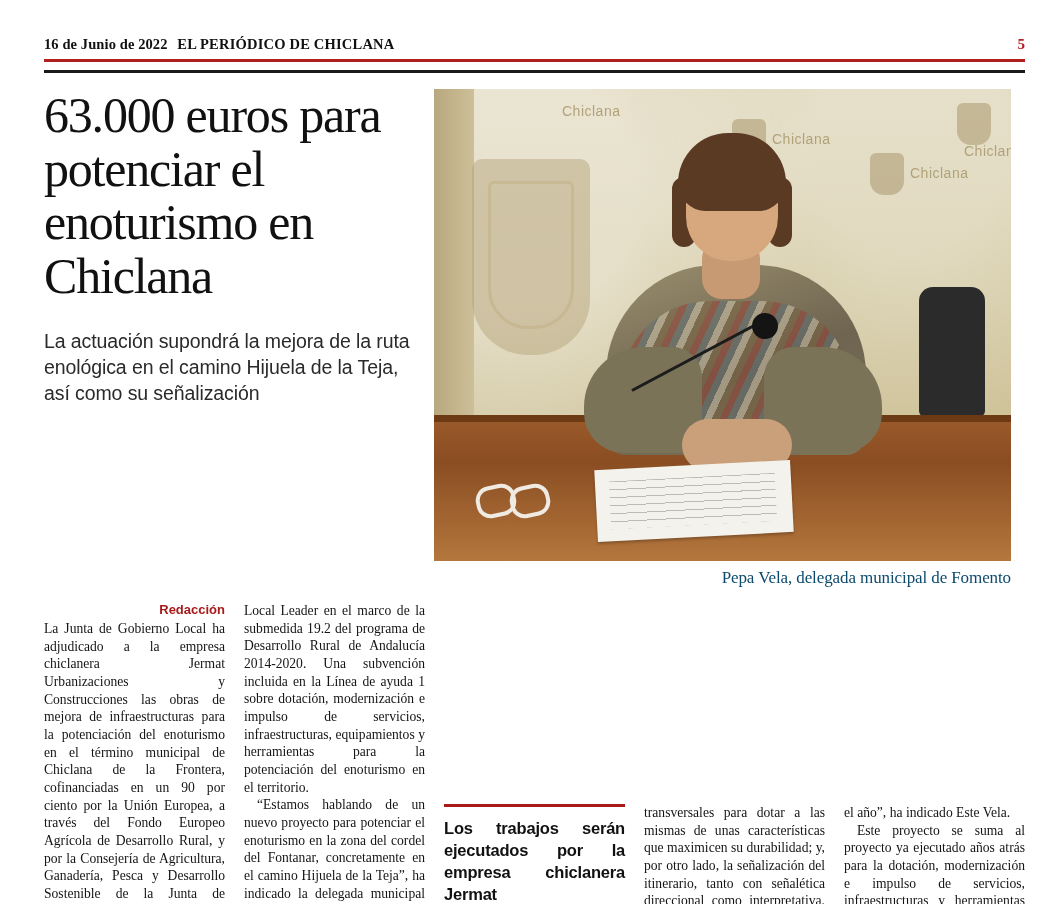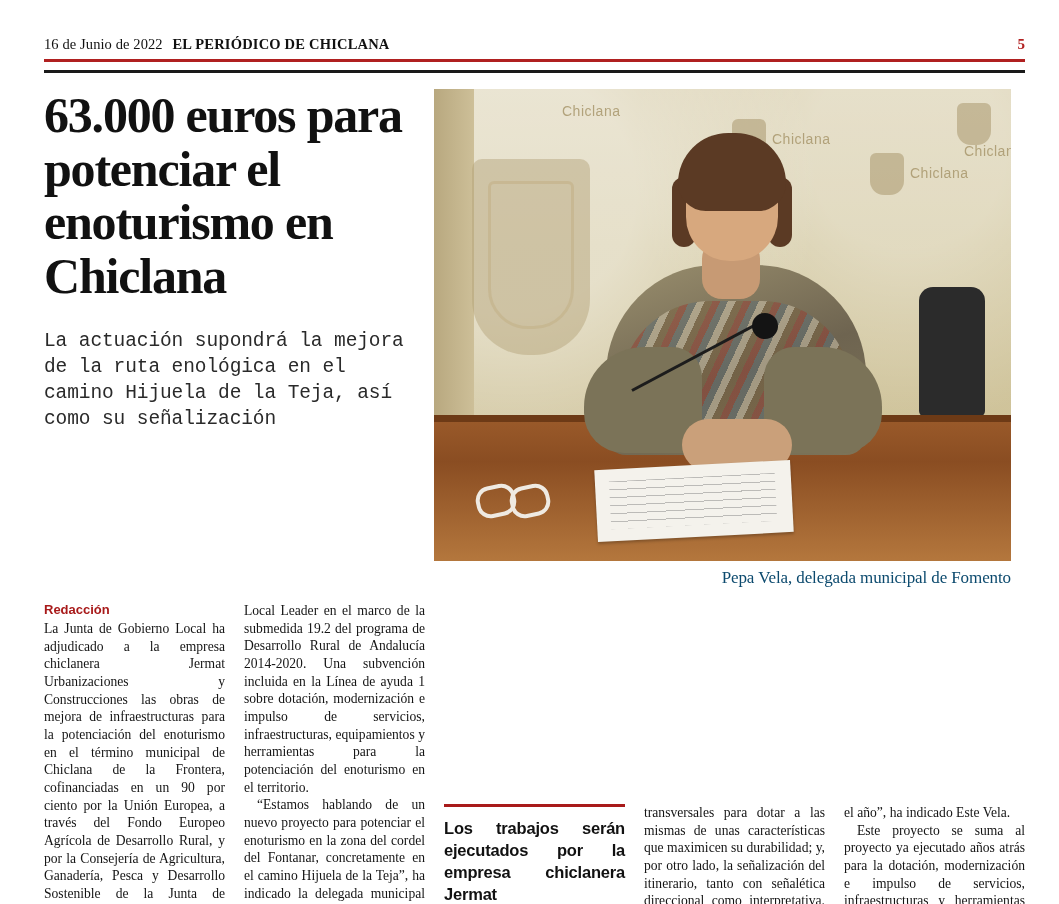--- a/index.html
+++ b/index.html
@@ -23,21 +23,21 @@
   .masthead {
     display: flex;
     align-items: baseline;
     justify-content: space-between;
     font-family: "Liberation Serif", serif;
   }
   .masthead-left {
     font-size: 14.5px;
     letter-spacing: .1px;
   }
-  .masthead-date { font-weight: normal; }
+  .masthead-date { font-weight: bold; }
   .masthead-name { font-weight: bold; margin-left: 6px; letter-spacing: .2px; }
   .masthead-page {
     font-size: 15px;
     color: #b22222;
     font-weight: bold;
   }
   .rule-red {
     height: 3px;
     background: #b02020;
     margin-top: 6px;
@@ -63,29 +63,29 @@
   .top {
     display: flex;
     margin-top: 16px;
   }
   .headline-col {
     width: 390px;
     padding-right: 22px;
   }
   .headline {
     font-family: "Liberation Serif", serif;
-    font-weight: bold;
+    font-weight: normal;
     font-size: 50px;
     line-height: 1.07;
     letter-spacing: -1.2px;
     color: #111;
     margin: 0;
   }
   .subhead {
-    font-family: Liberation Mono, monospace;
+    font-family: Liberation Sans, sans-serif;
     font-size: 19.5px;
     line-height: 1.33;
     color: #2a2a2a;
     margin-top: 26px;
     letter-spacing: -0.1px;
   }
 
   .photo-col {
     width: 577px;
     position: relative;
@@ -277,20 +277,21 @@
     hyphens: auto;
     color: #141414;
   }
   .col p { margin: 0; }
   .col p + p { text-indent: 13px; }
   .byline {
     font-family: "Liberation Sans", sans-serif;
     font-weight: bold;
     font-size: 13px;
     color: #a81a1a;
+    text-align: right;
     margin-bottom: 1px;
   }
 
   
   .pull {
     font-family: "Liberation Sans", sans-serif;
     font-weight: bold;
     font-size: 16.5px;
     line-height: 1.34;
     color: #111;

